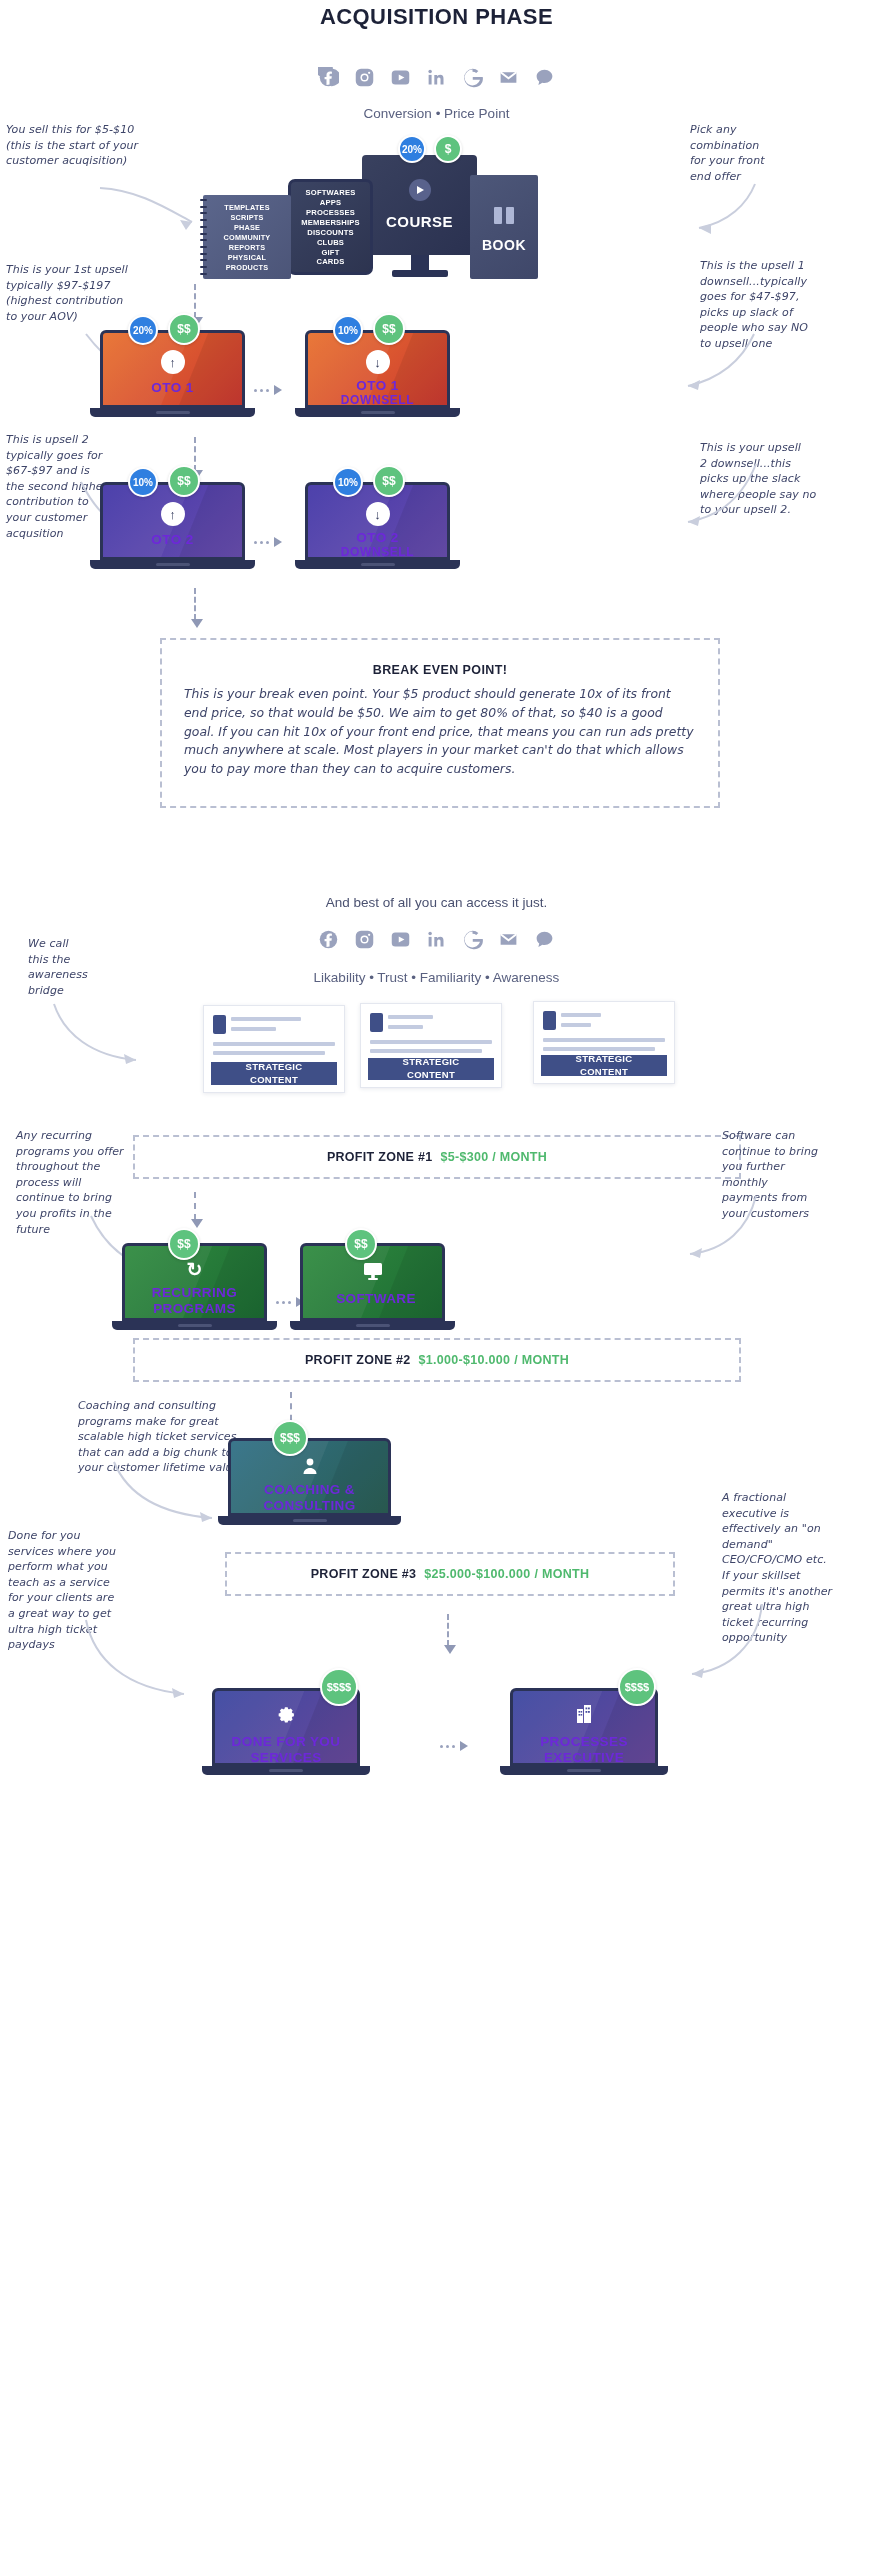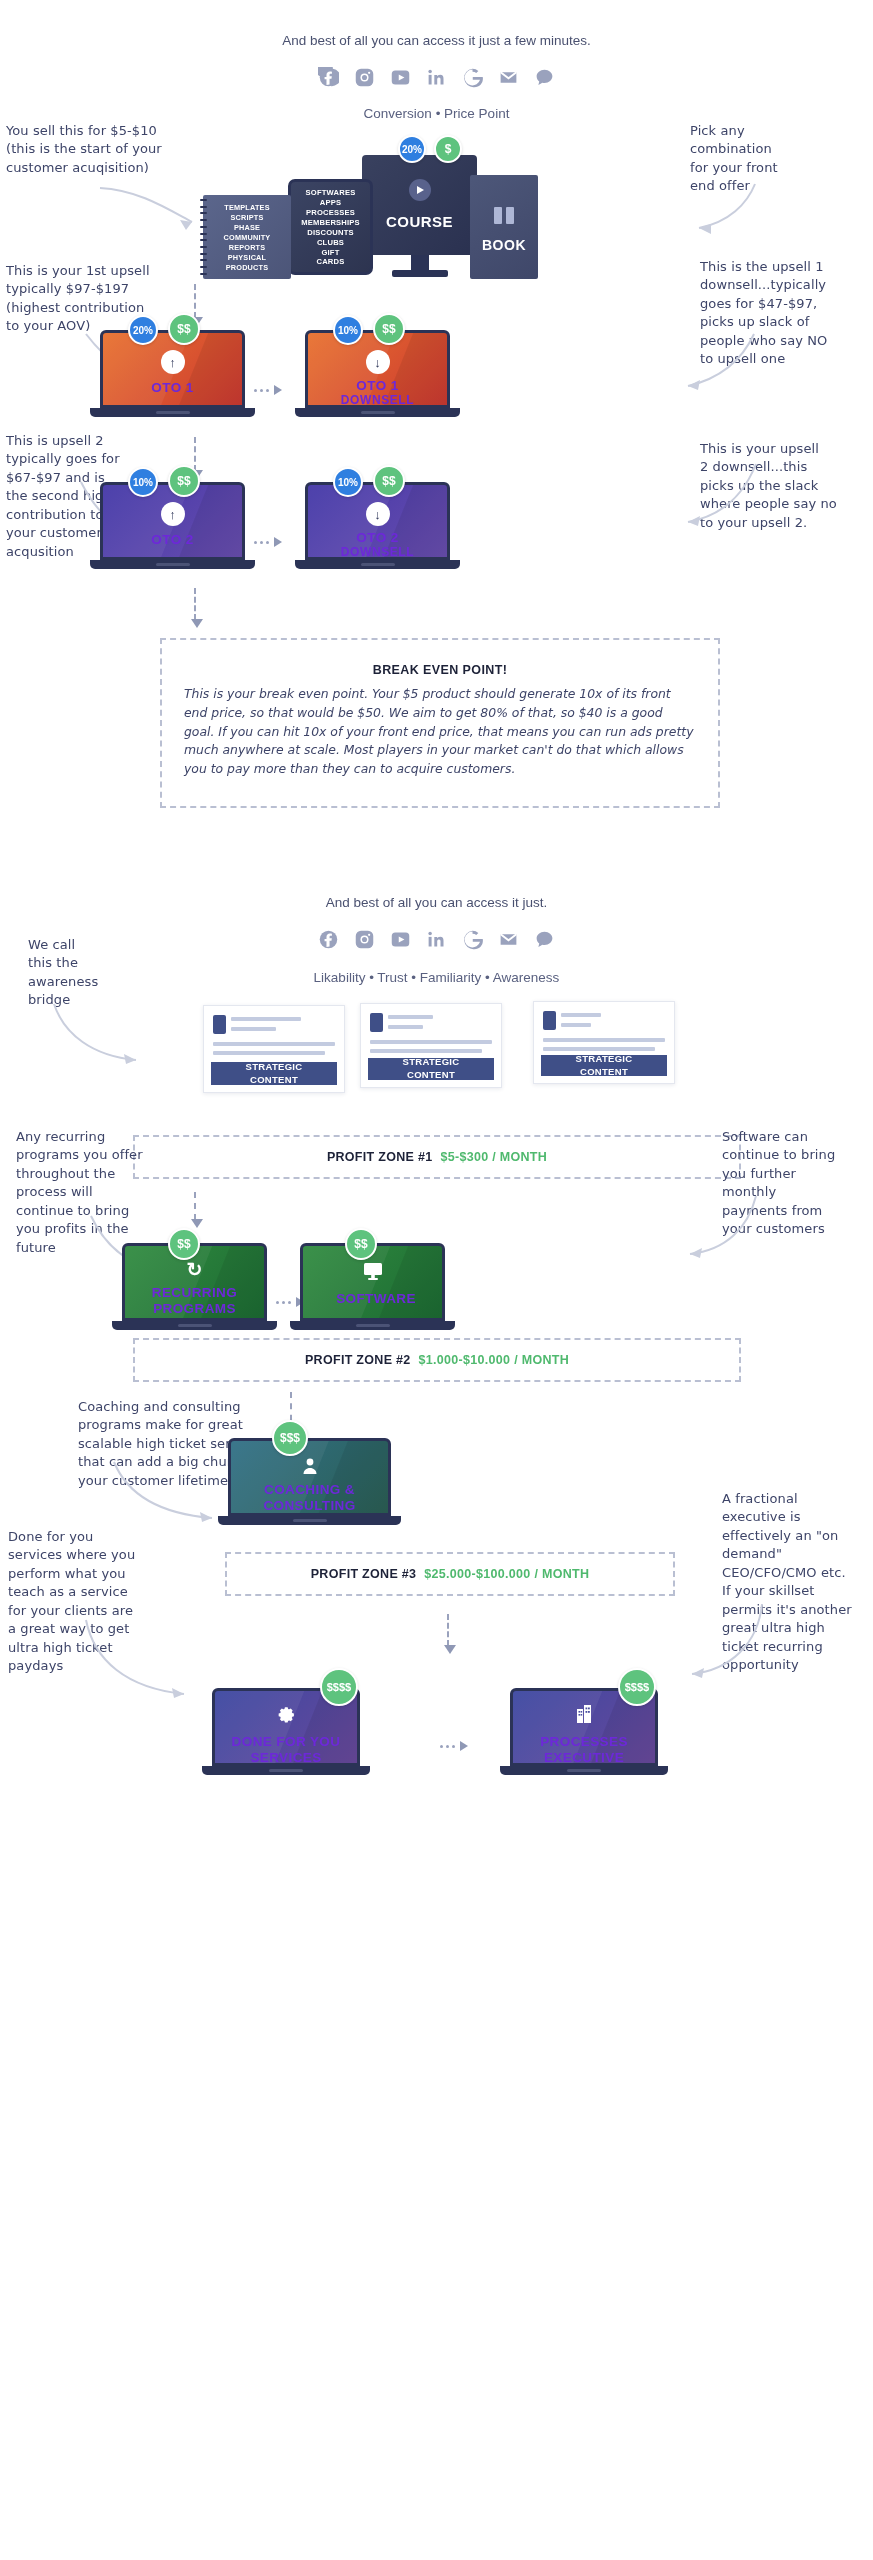--- a/index.html
+++ b/index.html
@@ -20,21 +20,22 @@
     position:absolute; width:100%; text-align:center;
     font-size:13.5px; color:#4a5170; font-weight:400;
   }
   .cap{
     position:absolute; width:100%; text-align:center;
     font-size:13.5px; color:#5a6180;
   }
   .note{
     position:absolute;
     font-family:"DejaVu Sans", sans-serif;
-    font-size:13px; line-height:1.42;
+    font-style:italic;
+    font-size:11px; line-height:1.42;
     color:#3d4468; letter-spacing:.1px;
   }
 
   
   .social-row{ position:absolute; display:flex; gap:14px; align-items:center; }
   .soc{ width:22px;height:22px;display:flex;align-items:center;justify-content:center;color:#9aa2bd; }
   .soc svg{ width:21px;height:21px;fill:#9aa2bd; }
 
   
   .prodrow{ position:absolute; }
@@ -173,21 +174,21 @@
     position:absolute;left:7px;right:7px;background:#3f4f87;
     display:flex;align-items:center;justify-content:center;text-align:center;
     color:#fff;font-weight:bold;font-size:9.5px;line-height:1.35;letter-spacing:.3px;
   }
 </style>
 </head>
 <body>
 
 <div class="stage">
 
-  <div class="phase-sub" style="top:33px">And best of all you can access it just a few minutes.</div>
+  <div class="phase-title" style="top:4px">ACQUISITION PHASE</div>
 
   <div class="social-row" style="top:66px; left:50%; transform:translateX(-50%);">
     <span class="soc">
         <svg viewBox="0 0 24 24">
           <path d="M12 2a10 10 0 1 0-11.6 9.9v-7H-0.1 2.9V9.5c0-2.9 1.8-4.6 4.4-4.6 1.3 0 2.6.2 2.6.2v2.9H12c-1.4 0-1.9.9-1.9 1.8v2.1h3.2l-.5 3h-2.7v7A10 10 0 0 0 12 2z" transform="translate(5,0)"></path>
           <circle cx="12" cy="12" r="10"></circle>
           <path d="M13.2 19.9v-6.6h2.2l.4-2.6h-2.6V9c0-.8.2-1.3 1.3-1.3h1.4V5.4s-1.2-.2-2.3-.2c-2.3 0-3.9 1.4-3.9 4v2.2H7.5v2.6h2.2v6.6z" fill="#fff"></path>
         </svg>
       </span>
     <span class="soc">

